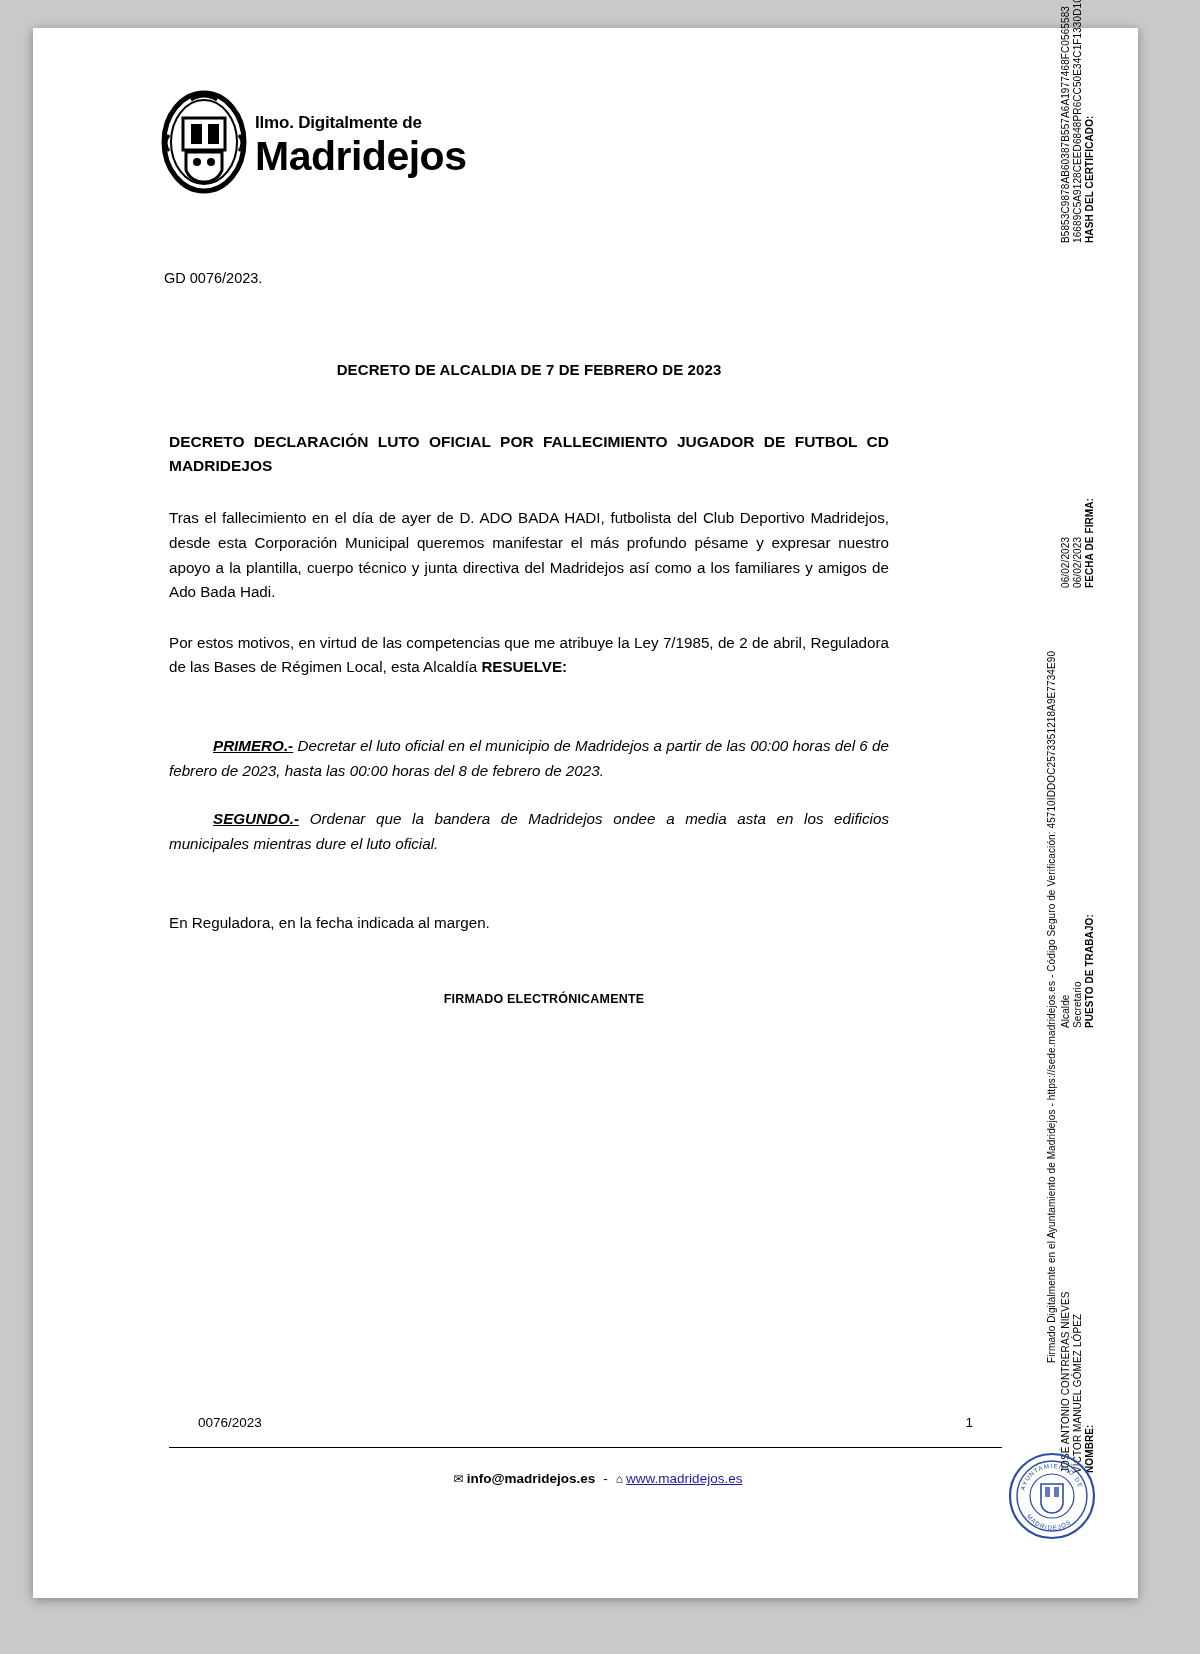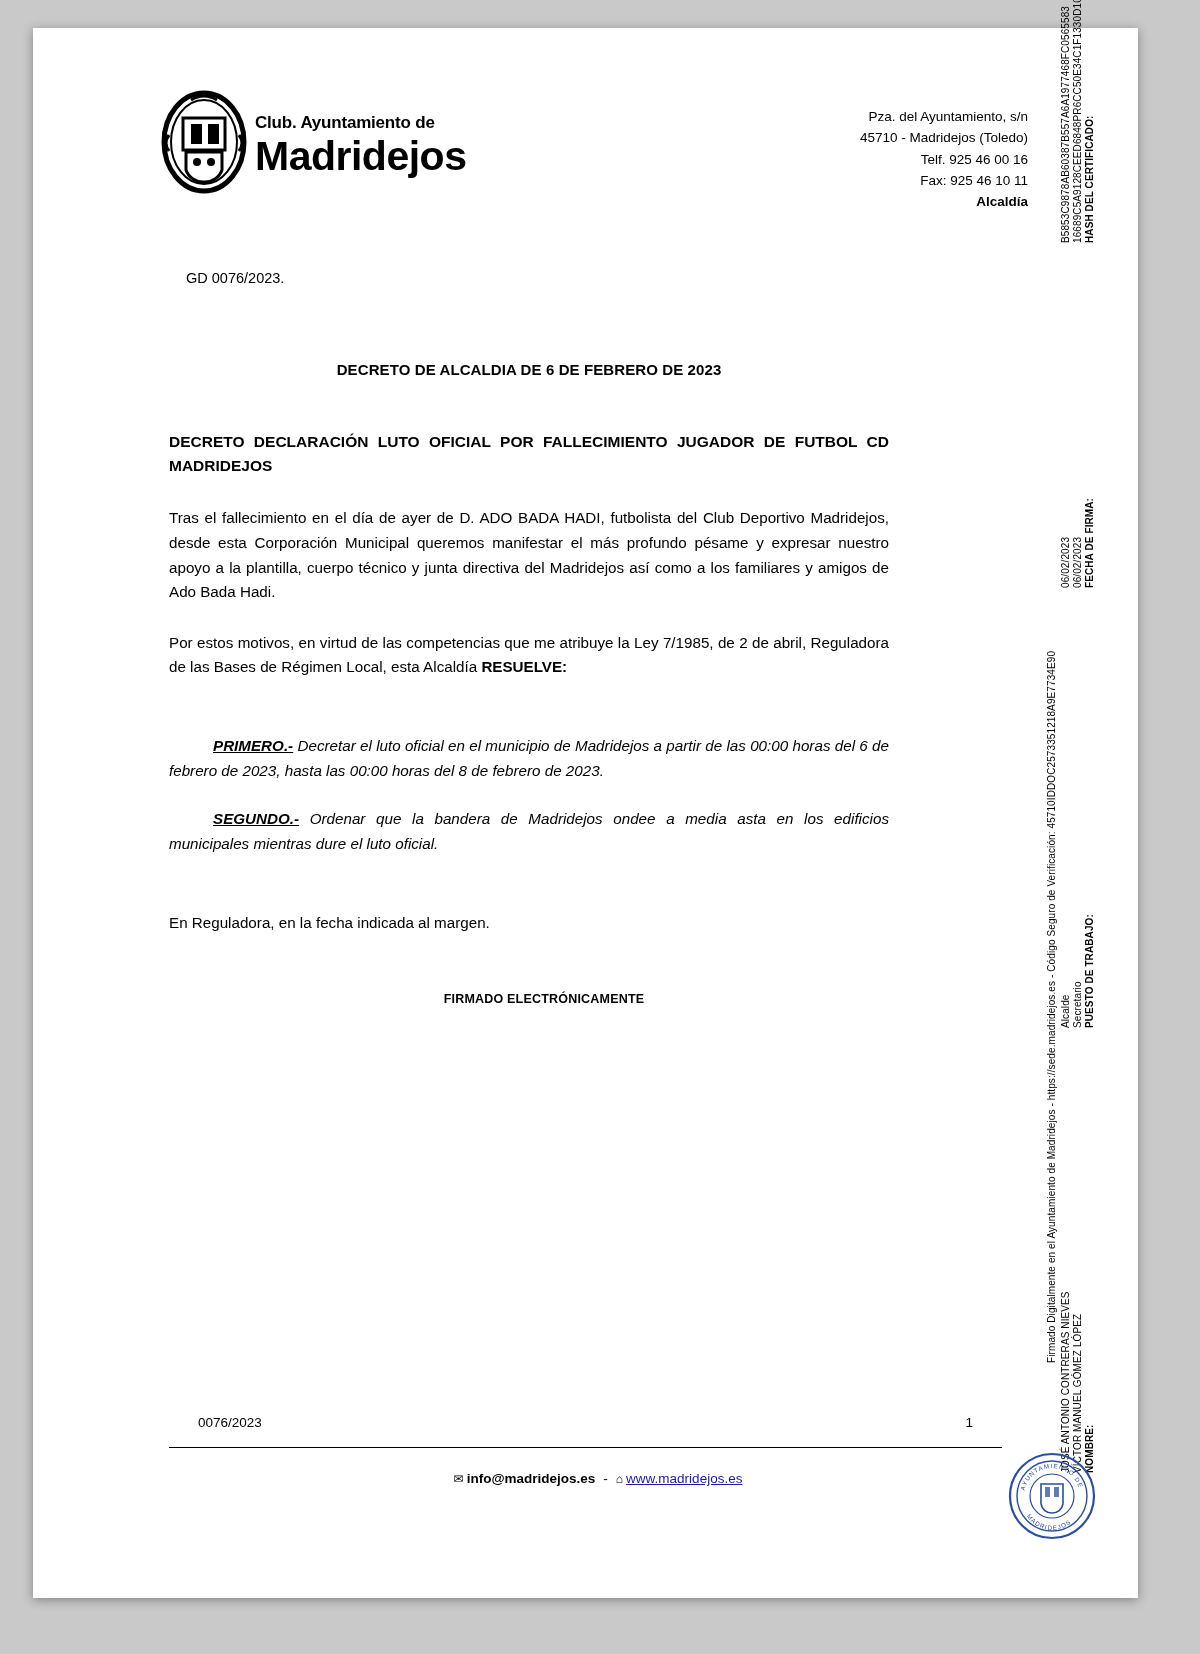--- a/index.html
+++ b/index.html
@@ -66,21 +66,21 @@
     text-align: right;
     font-size: 13.5px;
     line-height: 1.58;
     color: #000;
   }
   .addr .bold { font-weight: bold; }
 
   
   .docnum {
     position: absolute;
-    left: 153px;
+    left: 131px;
     top: 242px;
     font-size: 14.5px;
     color: #000;
   }
   .content {
     position: absolute;
     left: 136px;
     top: 330px;
     width: 720px;
     font-size: 15.2px;
@@ -219,36 +219,29 @@
           <rect x="47" y="34" width="11" height="20" fill="#000"></rect>
           <path d="M25 62 h36 v18 a18 18 0 0 1 -18 12 a18 18 0 0 1 -18 -12 z" fill="none" stroke="#000" stroke-width="3"></path>
           <circle cx="36" cy="72" r="4" fill="#000"></circle>
           <circle cx="50" cy="72" r="4" fill="#000"></circle>
           <path d="M30 10 q13 -8 26 0" fill="none" stroke="#000" stroke-width="3"></path>
           <path d="M8 45 q-6 8 0 16" fill="none" stroke="#000" stroke-width="3"></path>
           <path d="M78 45 q6 8 0 16" fill="none" stroke="#000" stroke-width="3"></path>
         </svg>
       </div>
       <div class="brand">
-        <div class="line1">Club. Ayuntamiento de</div>
+        <div class="line1">Ilmo. Digitalmente de</div>
         <div class="line2">Madridejos</div>
       </div>
-      <div class="addr">
-        <div>Pza. del Ayuntamiento, s/n</div>
-        <div>45710 - Madridejos (Toledo)</div>
-        <div>Telf. 925 46 00 16</div>
-        <div>Fax: 925 46 10 11</div>
-        <div class="bold">Alcaldía</div>
-      </div>
     </div>
 
     <div class="docnum">GD 0076/2023.</div>
 
     <div class="content">
-      <div class="doc-title">DECRETO DE ALCALDIA DE 6 DE FEBRERO DE 2023</div>
+      <div class="doc-title">DECRETO DE ALCALDIA DE 7 DE FEBRERO DE 2023</div>
       <div class="subject">DECRETO DECLARACIÓN LUTO OFICIAL POR FALLECIMIENTO JUGADOR DE FUTBOL CD MADRIDEJOS</div>
 
       <p class="para">Tras el fallecimiento en el día de ayer de D. ADO BADA HADI, futbolista del Club Deportivo Madridejos, desde esta Corporación Municipal queremos manifestar el más profundo pésame y expresar nuestro apoyo a la plantilla, cuerpo técnico y junta directiva del Madridejos así como a los familiares y amigos de Ado Bada Hadi.</p>
 
       <p class="para tight"><span>Por estos motivos, en virtud de las competencias que me atribuye la Ley 7/1985, de 2 de abril, Reguladora de las Bases de Régimen Local, esta Alcaldía </span><span class="resuelve">RESUELVE:</span></p>
 
       <div class="gap-lg"></div>
 
       <p class="point"><b>PRIMERO.-</b><span> Decretar el luto oficial en el municipio de Madridejos a partir de las 00:00 horas del 6 de febrero de 2023, hasta las 00:00 horas del 8 de febrero de 2023.</span></p>
 

